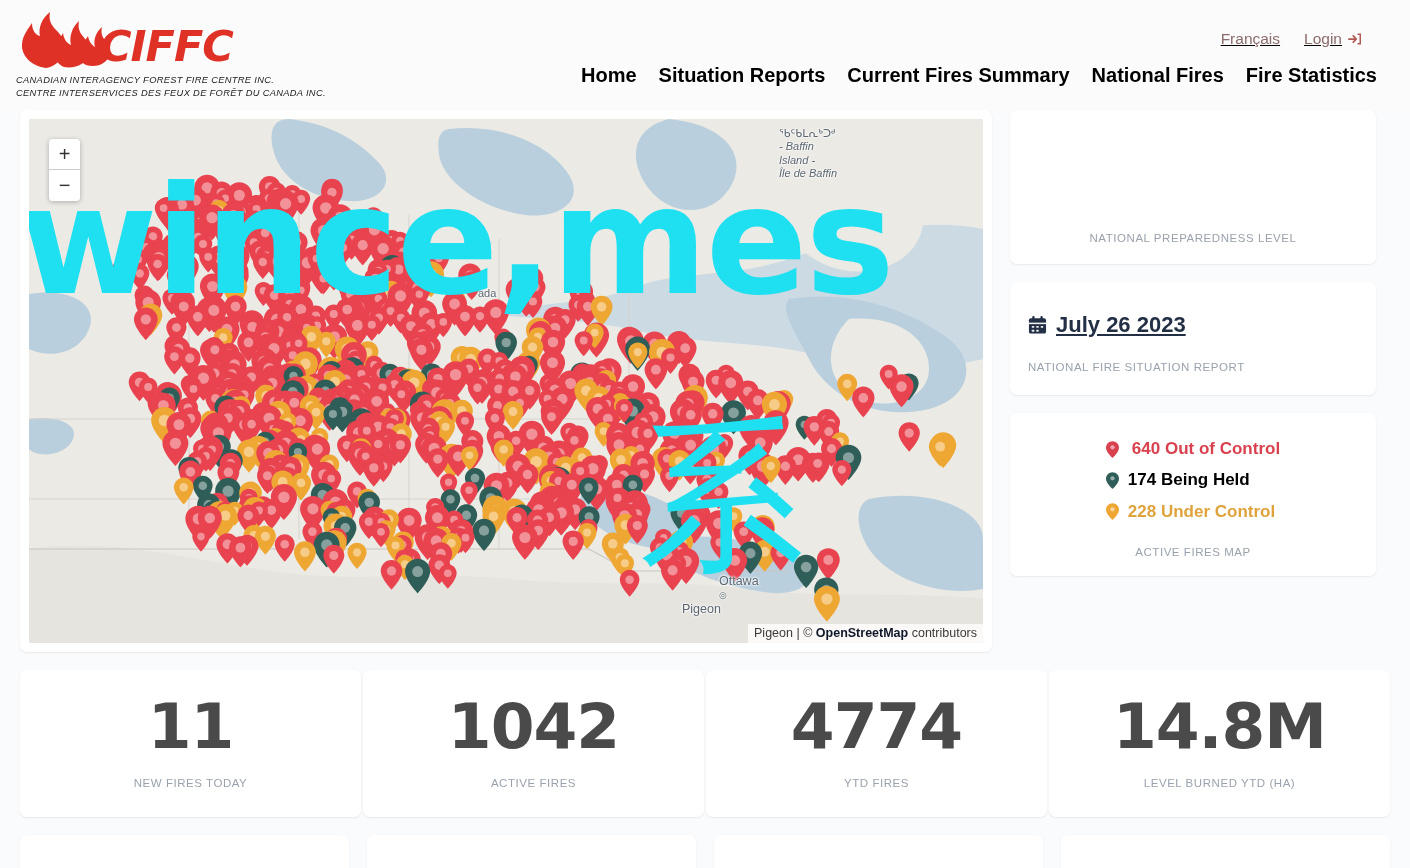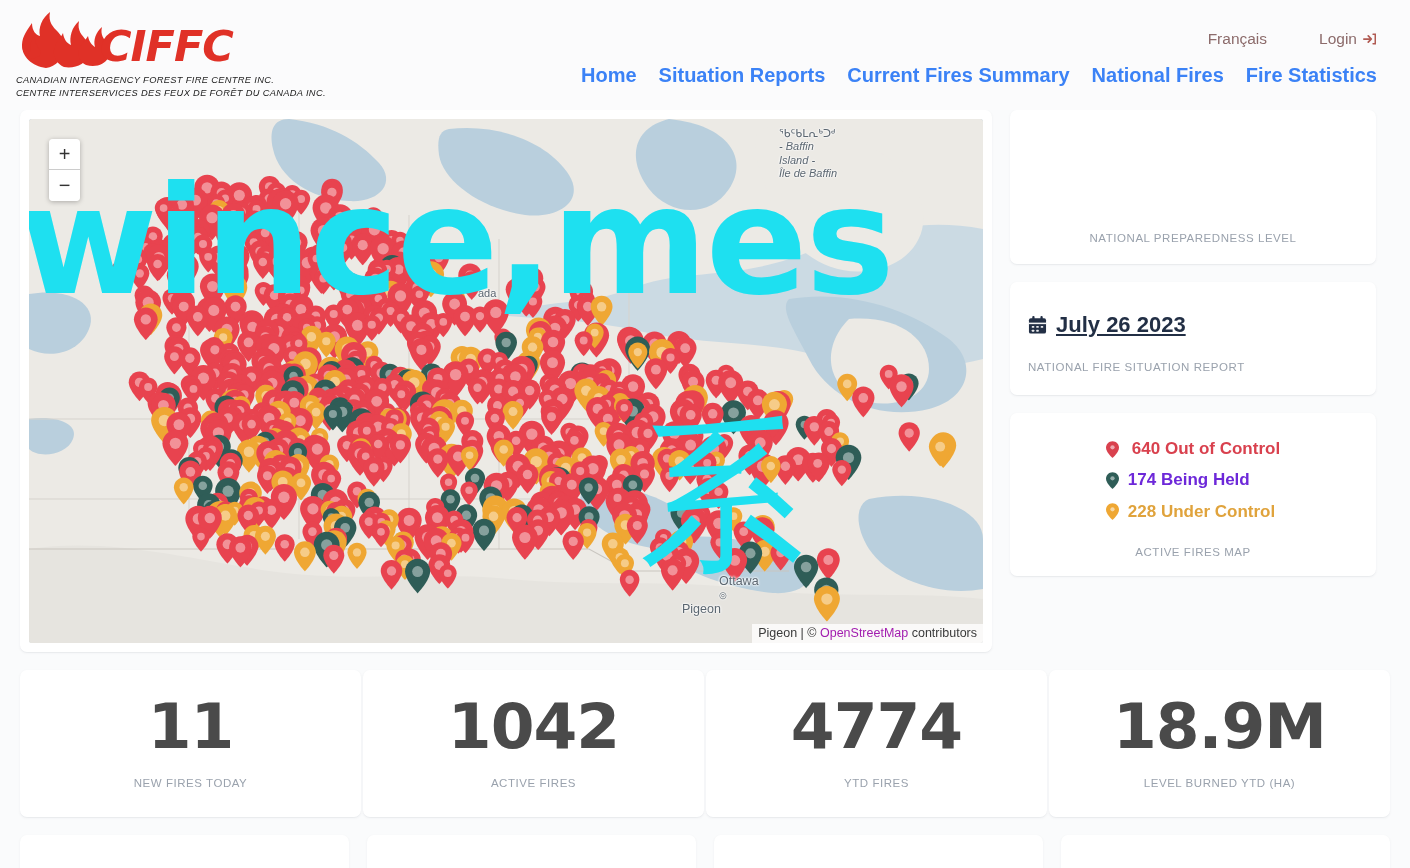--- a/index.html
+++ b/index.html
@@ -55,25 +55,26 @@
     font-size: 9.3px;
     letter-spacing: 0.33px;
     color: #1c1c1c;
     white-space: nowrap;
     line-height: 1.45;
   }
   .logo-sub1 { margin-top: 4px; }
 
   .top-links {
     position: absolute;
-    right: 33px;
+    right: 48px;
     top: 30px;
     display: flex;
     align-items: center;
-    gap: 52px;
+    gap: 24px;
+    text-decoration: underline;
   }
   .top-link {
     font-size: 15.5px;
     color: #8c6b6b;
     text-decoration: none;
     display: flex;
     align-items: center;
     gap: 6px;
     cursor: pointer;
   }
@@ -83,21 +84,21 @@
     position: absolute;
     right: 33px;
     top: 64px;
     display: flex;
     align-items: center;
     gap: 22px;
   }
   .nav-link {
     font-size: 20px;
     font-weight: 700;
-    color: #3b82f6;
+    color: #000000;
     text-decoration: none;
     white-space: nowrap;
     cursor: pointer;
     text-align: right;
   }
 
   
   .content {
     padding: 0 20px;
   }
@@ -172,21 +173,21 @@
   .attrib {
     position: absolute;
     right: 0;
     bottom: 0;
     background: rgba(255,255,255,0.78);
     font-size: 12.5px;
     color: #3a3a3a;
     padding: 2px 6px 3px;
     z-index: 30;
   }
-  .attrib a { color: #a21caf; text-decoration: none; cursor: pointer; }
+  .attrib a { color: #0f172a; text-decoration: none; cursor: pointer; font-weight: bold; }
 
   .overlay-text {
     position: absolute;
     z-index: 25;
     color: #1ee0f0;
     font-family: "DejaVu Sans", sans-serif;
     pointer-events: none;
     white-space: nowrap;
   }
   .ov-latin {
@@ -1226,21 +1227,21 @@
         <div class="fire-stat-list">
 
           <div class="fire-stat" style="color:#d9414e;gap:13px;">
             <svg class="pin-icon" viewBox="0 0 14 18">
               <path d="M7 0 C3.1 0 0 3.1 0 7 C0 12 7 18 7 18 C7 18 14 12 14 7 C14 3.1 10.9 0 7 0 Z" fill="#d9414e"></path>
               <circle cx="7" cy="6.6" r="2.3" fill="#ffffff" fill-opacity="0.55"></circle>
             </svg>
             <span>640 Out of Control</span>
           </div>
 
-          <div class="fire-stat" style="color:#6d28d9;">
+          <div class="fire-stat" style="color:#000000;">
             <svg class="pin-icon" viewBox="0 0 14 18">
               <path d="M7 0 C3.1 0 0 3.1 0 7 C0 12 7 18 7 18 C7 18 14 12 14 7 C14 3.1 10.9 0 7 0 Z" fill="#2f5d57"></path>
               <circle cx="7" cy="6.6" r="2.3" fill="#ffffff" fill-opacity="0.5"></circle>
             </svg>
             <span>174 Being Held</span>
           </div>
 
           <div class="fire-stat" style="color:#e0a33c;">
             <svg class="pin-icon" viewBox="0 0 14 18">
               <path d="M7 0 C3.1 0 0 3.1 0 7 C0 12 7 18 7 18 C7 18 14 12 14 7 C14 3.1 10.9 0 7 0 Z" fill="#efa733"></path>
@@ -1263,21 +1264,21 @@
     </div>
     <div class="card stat-card">
       <div class="stat-value">1042</div>
       <div class="stat-label">ACTIVE FIRES</div>
     </div>
     <div class="card stat-card">
       <div class="stat-value">4774</div>
       <div class="stat-label">YTD FIRES</div>
     </div>
     <div class="card stat-card">
-      <div class="stat-value">18.9M</div>
+      <div class="stat-value">14.8M</div>
       <div class="stat-label">LEVEL BURNED YTD (HA)</div>
     </div>
   </div>
 
   <div class="ghost-row">
     <div class="card ghost-card"></div>
     <div class="card ghost-card"></div>
     <div class="card ghost-card"></div>
     <div class="card ghost-card"></div>
   </div>

